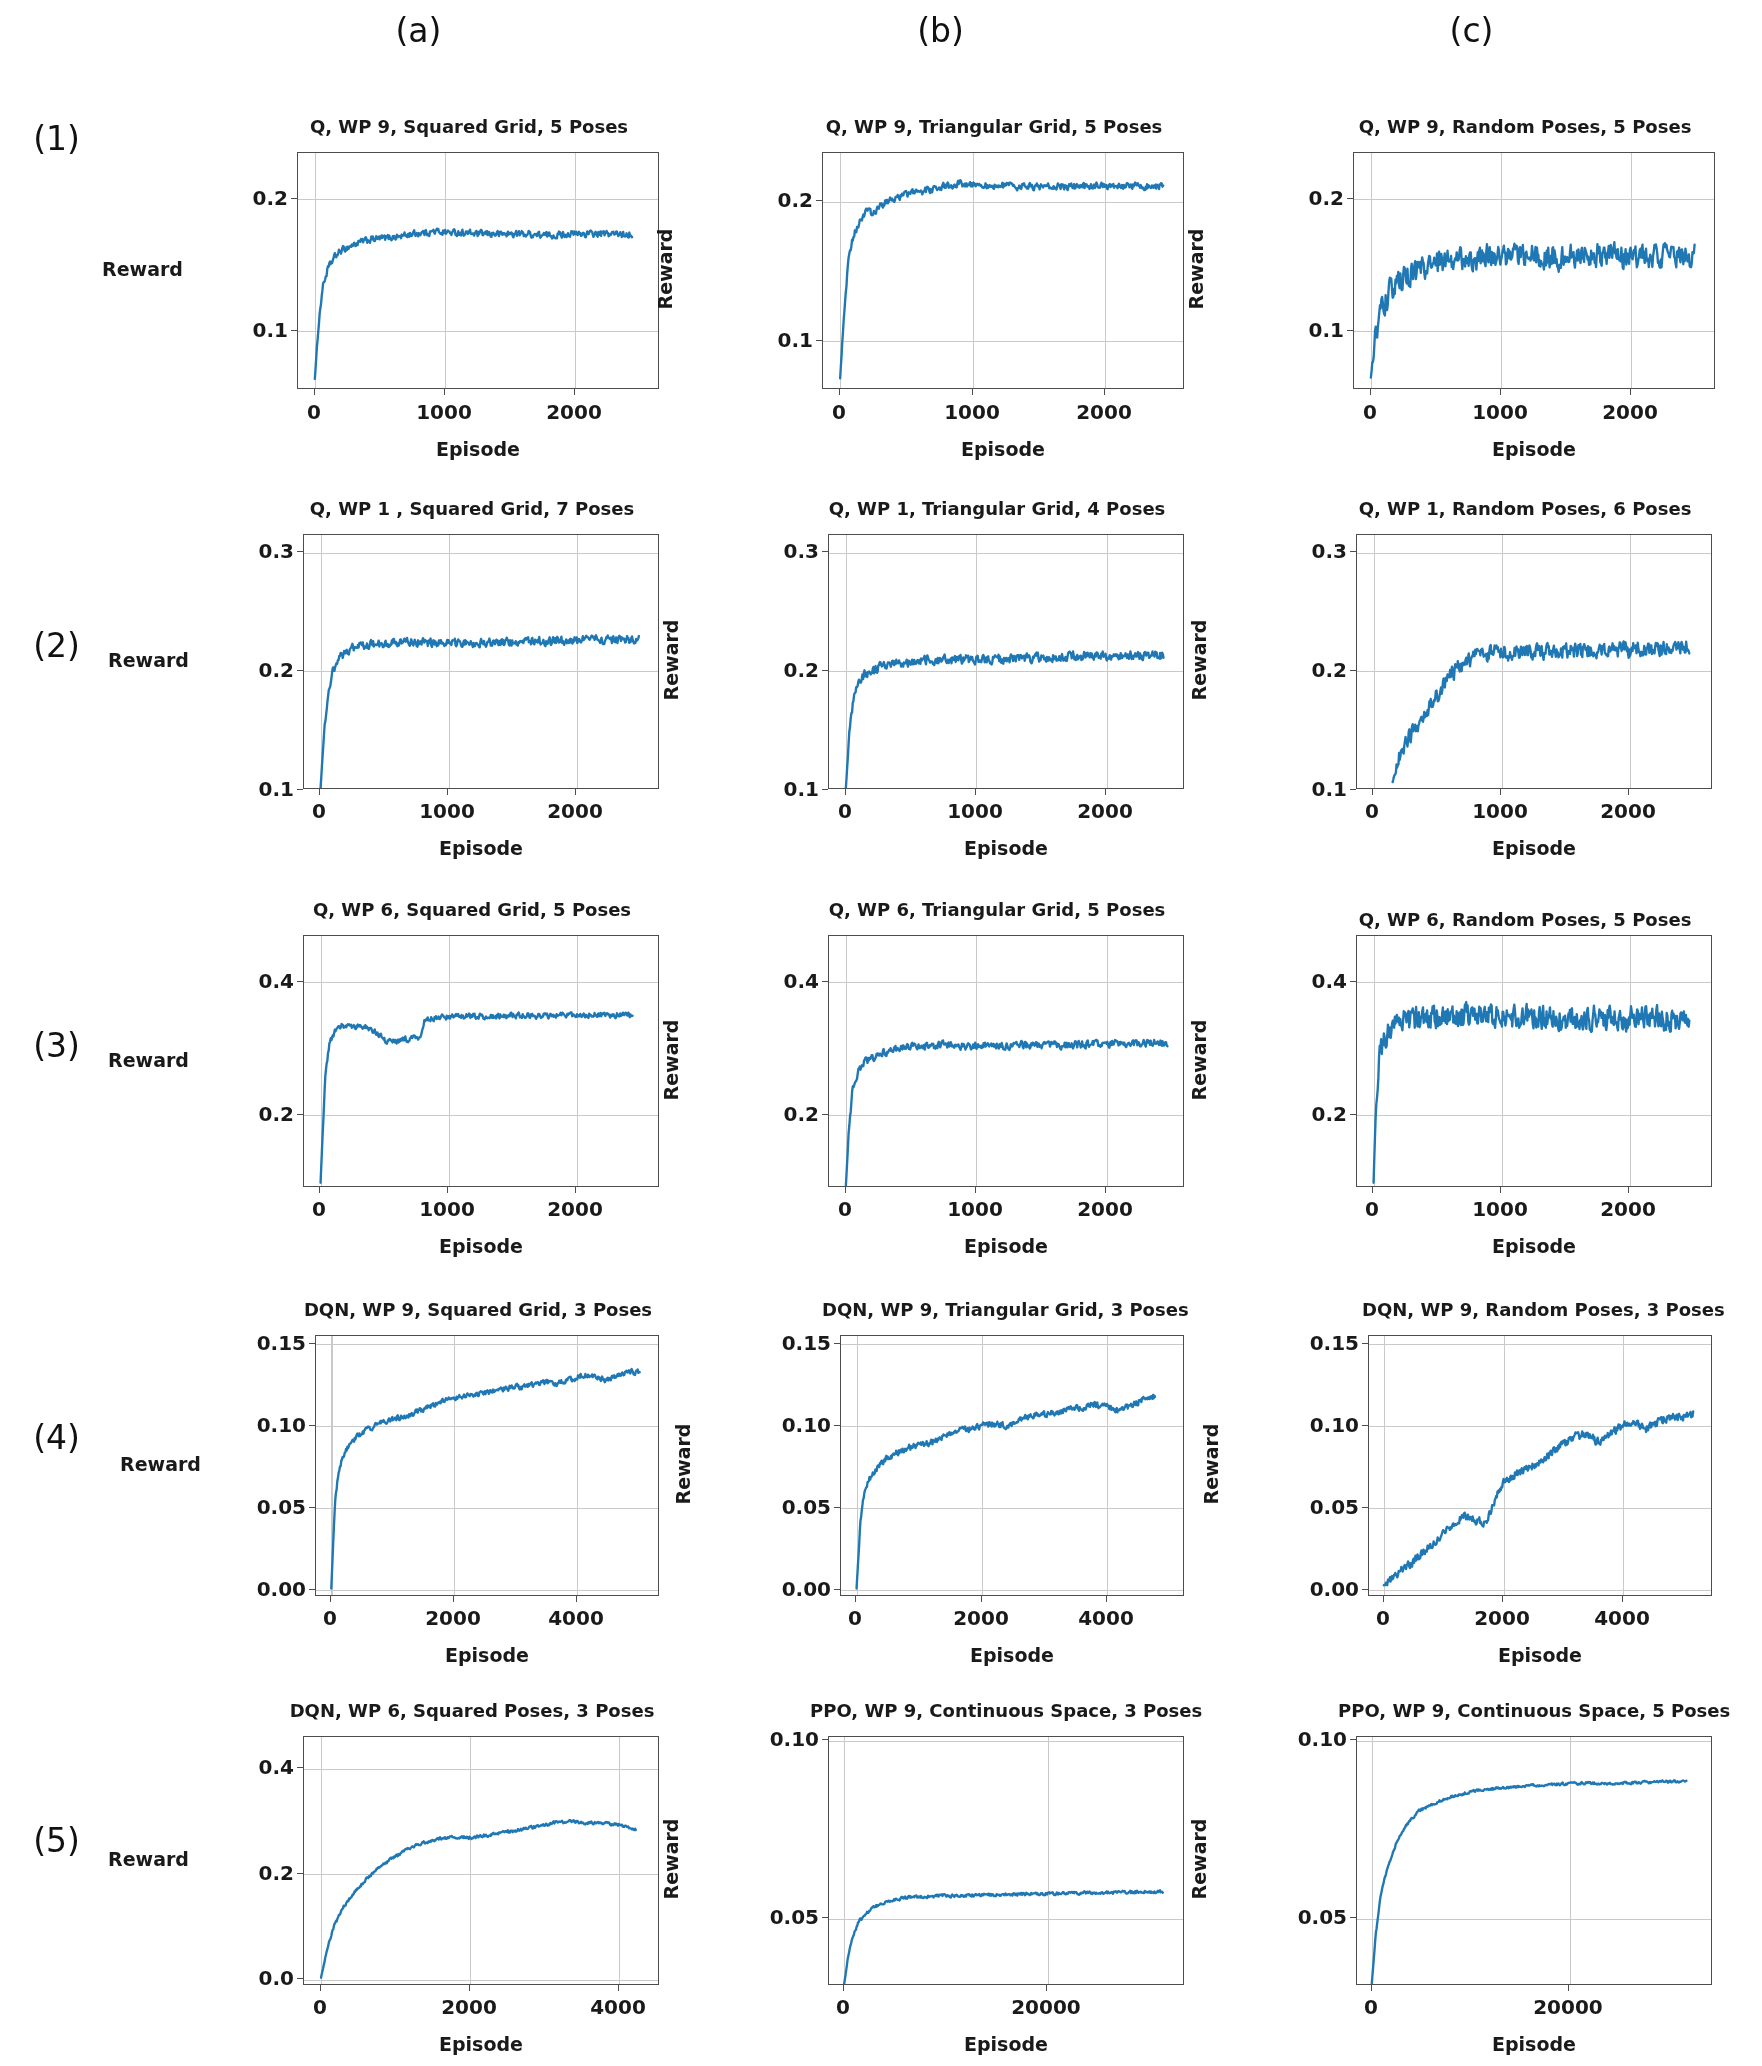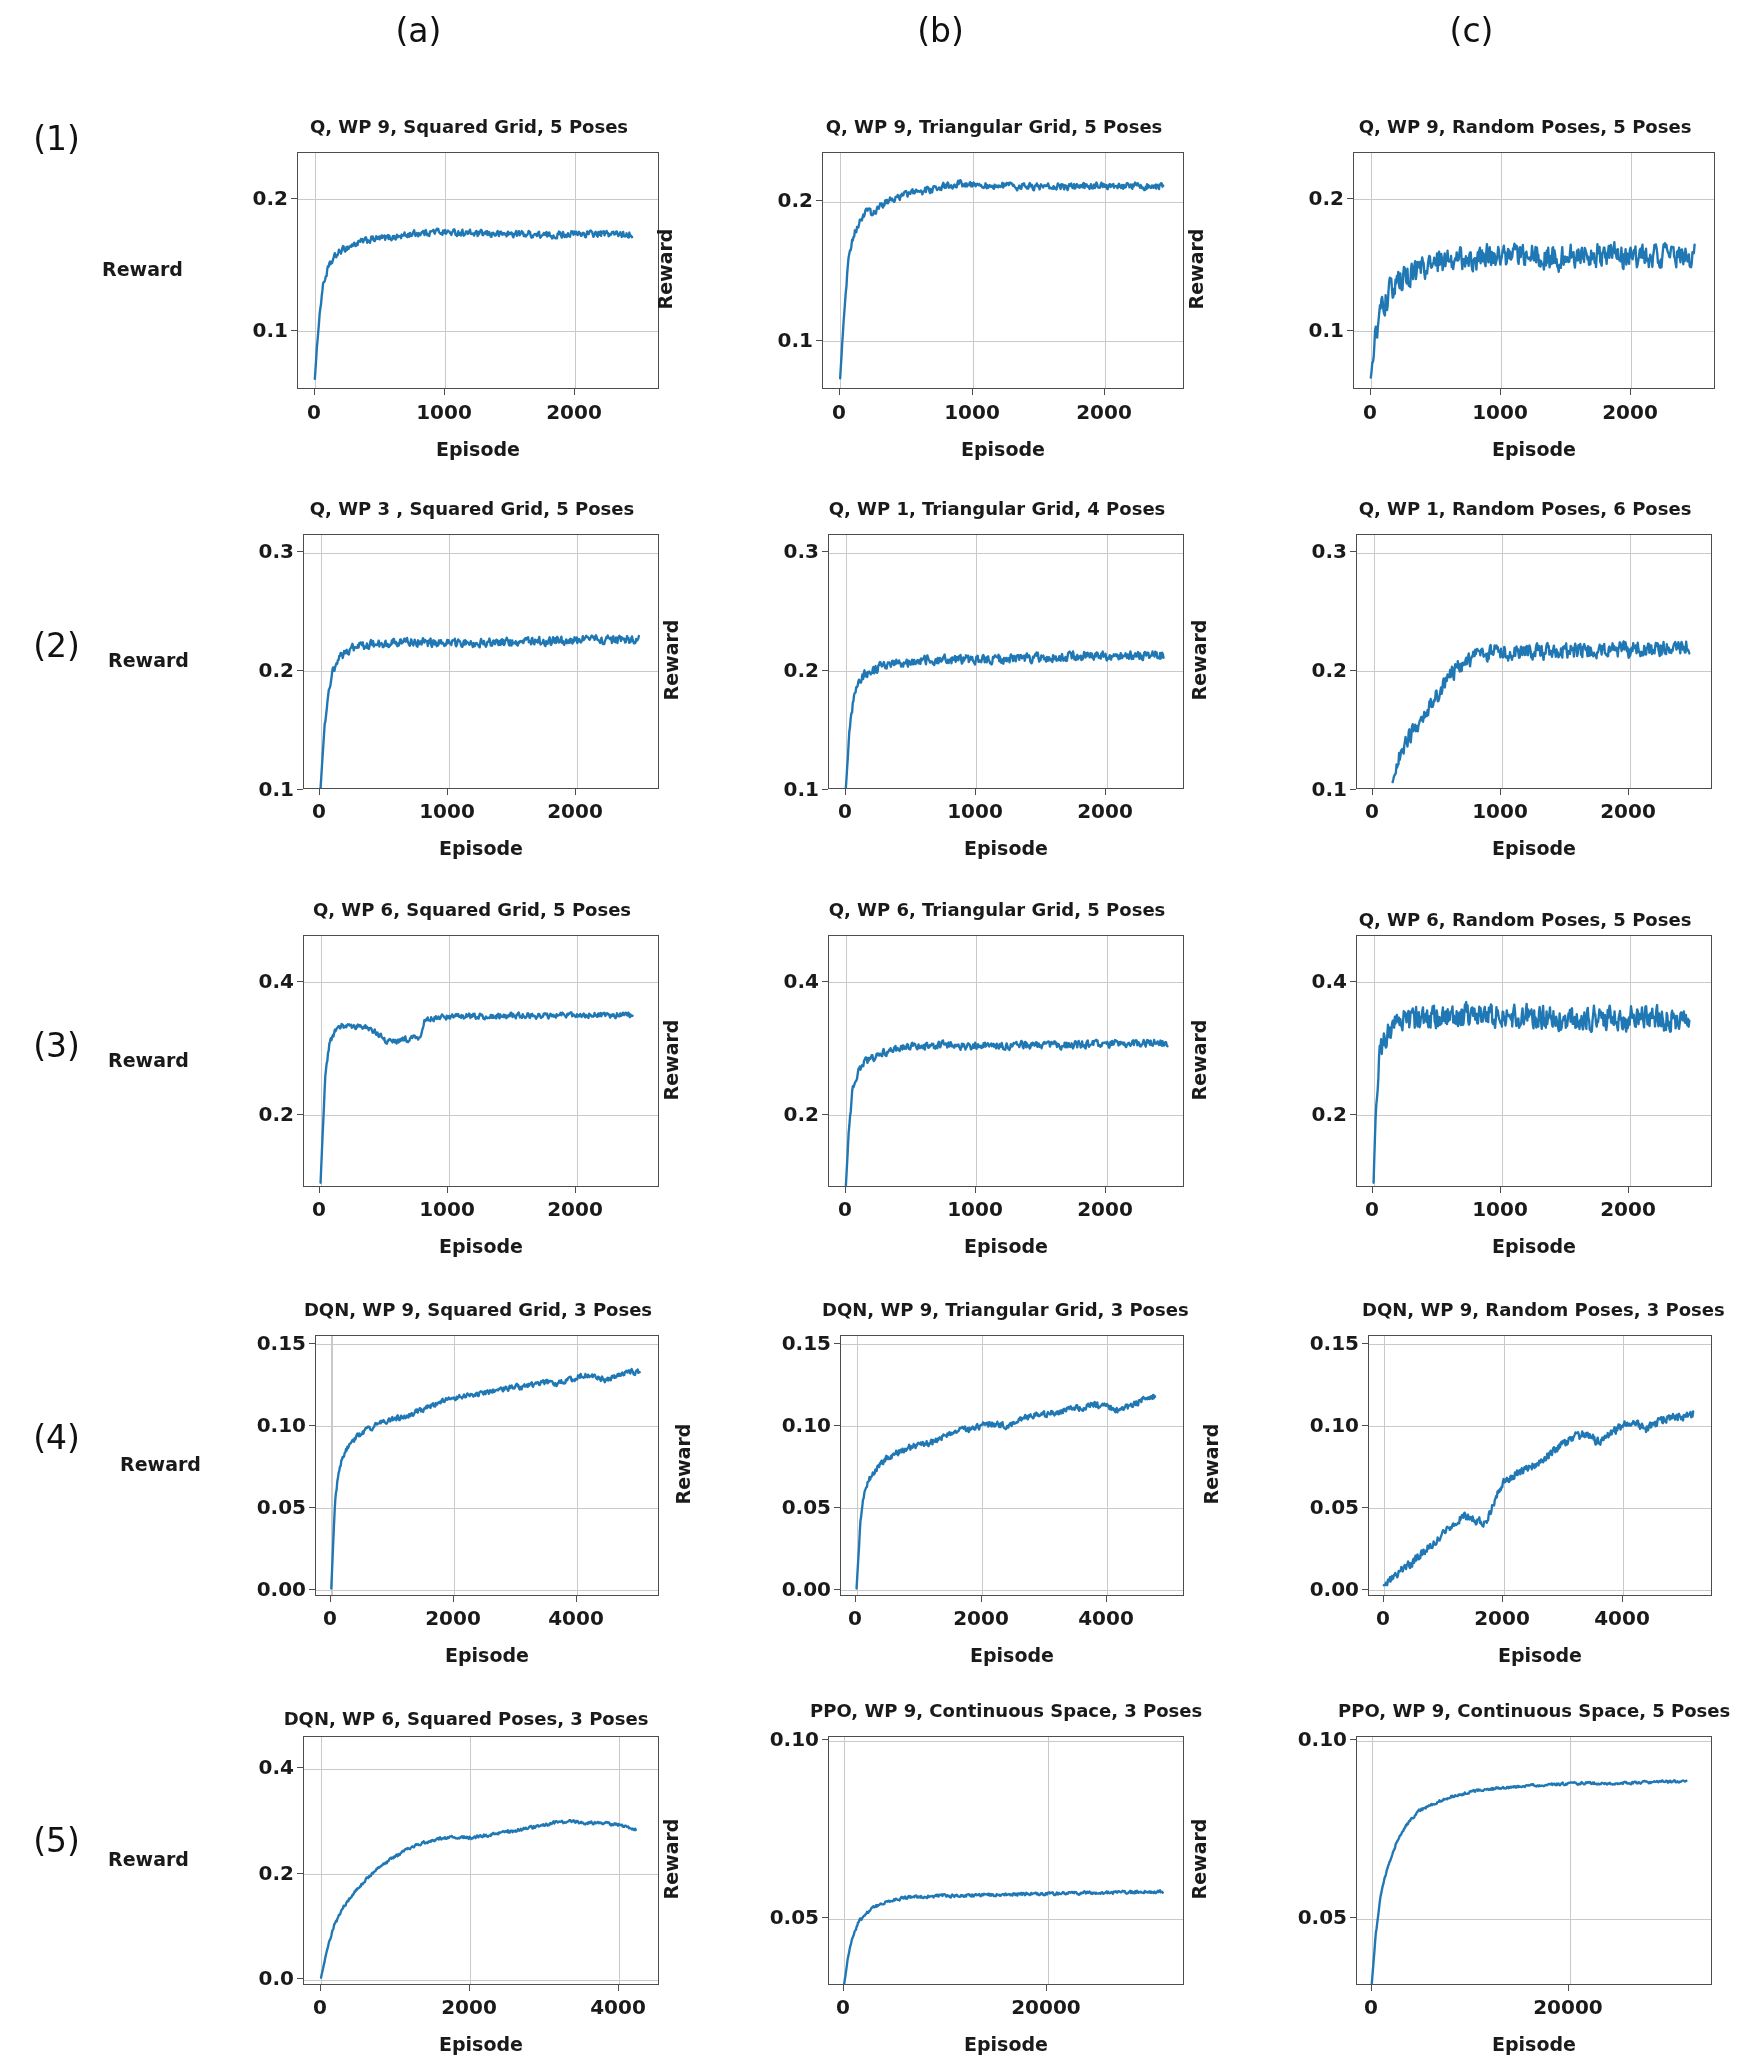--- a/index.html
+++ b/index.html
@@ -190,21 +190,21 @@
       <div class="tick-x" style="left: 473px; top: 284px;">2000</div>
       <div class="tickmark x" style="left: 473px; top: 273px;"></div>
       <div class="tick-y" style="left: 83px; width: 104px; top: 214px;">0.1</div>
       <div class="tickmark y" style="left: 190px; top: 214px;"></div>
       <div class="tick-y" style="left: 83px; width: 104px; top: 82px;">0.2</div>
       <div class="tickmark y" style="left: 190px; top: 82px;"></div>
       <div class="xlabel" style="left: 196px; width: 362px; top: 322px;">Episode</div>
       <div class="ylabel rot" style="left: -15px; top: 142px; width: 107px; text-align: center;">Reward</div>
     </div>
     <div class="panel" style="left: 107px; top: 498px; width: 569px; height: 374px;">
-      <div class="panel-title" style="top: 0px; left: 178px; width: 374px;">Q, WP 3 , Squared Grid, 5 Poses</div>
+      <div class="panel-title" style="top: 0px; left: 178px; width: 374px;">Q, WP 1 , Squared Grid, 7 Poses</div>
       <div class="plot-box" style="left: 196px; top: 36px; width: 356px; height: 255px;">
         <div class="grid-line v" style="left: 16.6px;"></div>
         <div class="grid-line v" style="left: 145px;"></div>
         <div class="grid-line v" style="left: 273px;"></div>
         <div class="grid-line h" style="top: 136px;"></div>
         <div class="grid-line h" style="top: 18px;"></div>
         <svg class="series-svg" viewBox="0 0 600 430" preserveAspectRatio="none">
           <path d="M28.06 430.00 L29.23 412.34 L30.40 392.86 L31.58 374.48 L32.75 357.62 L33.92 338.61 L35.10 321.06 L36.27 316.59 L37.44 305.86 L38.61 295.33 L39.79 282.52 L40.96 273.08 L42.13 262.58 L43.31 260.62 L44.48 257.17 L45.65 249.46 L46.83 240.60 L48.00 230.35 L49.17 224.91 L50.34 225.24 L51.52 231.01 L52.69 224.89 L53.86 221.03 L55.04 217.78 L56.21 219.10 L57.38 212.60 L58.55 212.61 L59.73 205.71 L60.90 205.83 L62.07 200.41 L63.25 200.77 L64.42 201.60 L65.59 209.10 L66.77 204.12 L67.94 197.07 L69.11 199.59 L70.28 201.03 L71.46 196.07 L72.63 195.18 L73.80 201.38 L74.98 202.18 L76.15 202.95 L77.32 195.71 L78.50 192.68 L79.67 191.87 L80.84 188.28 L82.01 184.84 L83.19 190.38 L84.36 196.12 L85.53 190.42 L86.71 191.31 L87.88 191.09 L89.05 191.91 L90.23 191.78 L91.40 187.05 L92.57 191.41 L93.74 183.71 L94.92 183.17 L96.09 182.55 L97.26 185.35 L98.44 187.23 L99.61 182.41 L100.78 189.31 L101.95 193.57 L103.13 189.50 L104.30 191.00 L105.47 191.52 L106.65 184.21 L107.82 189.48 L108.99 193.38 L110.17 193.47 L111.34 187.39 L112.51 181.01 L113.68 178.40 L114.86 184.73 L116.03 187.63 L117.20 180.44 L118.38 189.58 L119.55 187.27 L120.72 186.09 L121.90 186.35 L123.07 187.23 L124.24 186.42 L125.41 183.68 L126.59 179.46 L127.76 189.50 L128.93 184.67 L130.11 184.53 L131.28 183.66 L132.45 185.66 L133.63 190.61 L134.80 190.42 L135.97 188.15 L137.14 182.90 L138.32 179.80 L139.49 188.35 L140.66 187.64 L141.84 185.27 L143.01 190.50 L144.18 190.05 L145.36 188.56 L146.53 185.63 L147.70 186.66 L148.87 179.09 L150.05 184.11 L151.22 176.99 L152.39 176.64 L153.57 182.38 L154.74 184.26 L155.91 181.64 L157.08 186.39 L158.26 188.93 L159.43 184.30 L160.60 187.93 L161.78 183.43 L162.95 177.92 L164.12 177.51 L165.30 184.54 L166.47 181.02 L167.64 182.80 L168.81 179.51 L169.99 176.21 L171.16 176.47 L172.33 181.35 L173.51 177.80 L174.68 174.81 L175.85 181.16 L177.03 183.83 L178.20 186.56 L179.37 188.18 L180.54 182.59 L181.72 177.30 L182.89 181.30 L184.06 185.96 L185.24 187.72 L186.41 183.63 L187.58 177.95 L188.76 180.80 L189.93 185.16 L191.10 188.84 L192.27 189.76 L193.45 178.97 L194.62 185.90 L195.79 185.25 L196.97 181.26 L198.14 180.66 L199.31 186.24 L200.48 179.40 L201.66 175.25 L202.83 178.60 L204.00 182.88 L205.18 178.18 L206.35 180.14 L207.52 180.16 L208.70 181.17 L209.87 188.57 L211.04 179.66 L212.21 183.88 L213.39 178.04 L214.56 175.94 L215.73 187.47 L216.91 190.35 L218.08 183.43 L219.25 178.94 L220.43 179.50 L221.60 186.32 L222.77 180.92 L223.94 183.19 L225.12 189.03 L226.29 183.97 L227.46 187.71 L228.64 179.14 L229.81 184.53 L230.98 179.12 L232.16 178.76 L233.33 184.53 L234.50 184.21 L235.67 183.07 L236.85 185.73 L238.02 188.68 L239.19 186.22 L240.37 187.23 L241.54 182.81 L242.71 178.35 L243.88 183.91 L245.06 178.64 L246.23 182.31 L247.40 184.39 L248.58 183.33 L249.75 187.18 L250.92 179.90 L252.10 178.70 L253.27 179.43 L254.44 179.53 L255.61 176.27 L256.79 186.45 L257.96 189.18 L259.13 186.90 L260.31 179.94 L261.48 177.47 L262.65 180.38 L263.83 180.11 L265.00 182.27 L266.17 187.27 L267.34 189.75 L268.52 189.85 L269.69 185.02 L270.86 179.78 L272.04 186.33 L273.21 178.93 L274.38 185.68 L275.56 180.90 L276.73 182.99 L277.90 182.74 L279.07 183.87 L280.25 186.78 L281.42 184.89 L282.59 180.49 L283.77 184.66 L284.94 185.95 L286.11 190.41 L287.28 183.33 L288.46 187.51 L289.63 188.95 L290.80 184.21 L291.98 183.37 L293.15 184.10 L294.32 186.18 L295.50 187.53 L296.67 189.73 L297.84 190.96 L299.01 181.09 L300.19 176.62 L301.36 181.61 L302.53 183.69 L303.71 185.72 L304.88 180.04 L306.05 184.12 L307.23 187.39 L308.40 189.98 L309.57 187.05 L310.74 181.74 L311.92 181.84 L313.09 179.82 L314.26 175.98 L315.44 181.88 L316.61 187.80 L317.78 183.76 L318.96 188.14 L320.13 180.37 L321.30 179.28 L322.47 180.12 L323.65 185.47 L324.82 183.37 L325.99 177.98 L327.17 181.46 L328.34 179.38 L329.51 187.18 L330.69 182.18 L331.86 180.27 L333.03 187.03 L334.20 178.66 L335.38 177.22 L336.55 184.91 L337.72 178.19 L338.90 187.16 L340.07 185.20 L341.24 179.56 L342.41 178.25 L343.59 174.49 L344.76 177.23 L345.93 179.82 L347.11 185.81 L348.28 187.76 L349.45 178.92 L350.63 180.38 L351.80 187.79 L352.97 179.13 L354.14 184.57 L355.32 183.95 L356.49 184.19 L357.66 182.94 L358.84 180.46 L360.01 186.11 L361.18 185.98 L362.36 187.77 L363.53 181.81 L364.70 183.53 L365.87 180.80 L367.05 180.17 L368.22 180.85 L369.39 182.04 L370.57 179.61 L371.74 183.76 L372.91 179.50 L374.09 176.41 L375.26 175.30 L376.43 177.88 L377.60 174.84 L378.78 175.15 L379.95 173.93 L381.12 182.48 L382.30 180.98 L383.47 180.35 L384.64 185.72 L385.81 177.02 L386.99 174.84 L388.16 182.38 L389.33 184.84 L390.51 185.78 L391.68 178.08 L392.85 180.83 L394.03 181.64 L395.20 178.69 L396.37 182.86 L397.54 177.66 L398.72 173.25 L399.89 182.78 L401.06 186.16 L402.24 184.69 L403.41 183.49 L404.58 182.69 L405.76 178.13 L406.93 184.36 L408.10 187.72 L409.27 188.81 L410.45 180.41 L411.62 181.94 L412.79 184.94 L413.97 181.14 L415.14 176.94 L416.31 173.93 L417.49 184.16 L418.66 186.84 L419.83 185.09 L421.00 177.56 L422.18 173.77 L423.35 179.82 L424.52 183.07 L425.70 175.43 L426.87 183.46 L428.04 176.33 L429.21 172.98 L430.39 175.03 L431.56 182.70 L432.73 182.57 L433.91 181.20 L435.08 176.82 L436.25 172.92 L437.43 183.53 L438.60 179.86 L439.77 183.84 L440.94 186.85 L442.12 181.20 L443.29 182.34 L444.46 177.39 L445.64 183.96 L446.81 182.12 L447.98 179.28 L449.16 183.53 L450.33 178.06 L451.50 176.29 L452.67 182.68 L453.85 177.49 L455.02 184.56 L456.19 178.27 L457.37 181.40 L458.54 173.87 L459.71 178.93 L460.89 178.76 L462.06 174.07 L463.23 183.86 L464.40 176.69 L465.58 180.97 L466.75 177.18 L467.92 180.80 L469.10 182.62 L470.27 181.28 L471.44 177.58 L472.61 172.01 L473.79 178.70 L474.96 177.49 L476.13 175.03 L477.31 173.23 L478.48 171.09 L479.65 173.62 L480.83 173.19 L482.00 175.08 L483.17 177.09 L484.34 178.16 L485.52 175.32 L486.69 172.20 L487.86 171.01 L489.04 173.45 L490.21 174.73 L491.38 172.99 L492.56 178.41 L493.73 174.32 L494.90 170.44 L496.07 173.46 L497.25 177.86 L498.42 178.25 L499.59 179.41 L500.77 180.86 L501.94 183.59 L503.11 178.03 L504.29 174.57 L505.46 182.02 L506.63 185.47 L507.80 184.85 L508.98 185.42 L510.15 179.51 L511.32 177.66 L512.50 173.50 L513.67 175.01 L514.84 170.78 L516.02 174.57 L517.19 175.04 L518.36 176.83 L519.53 174.50 L520.71 177.17 L521.88 183.68 L523.05 173.62 L524.23 172.01 L525.40 179.33 L526.57 181.76 L527.74 182.19 L528.92 174.03 L530.09 176.91 L531.26 183.86 L532.44 174.84 L533.61 172.65 L534.78 171.37 L535.96 173.68 L537.13 180.09 L538.30 173.68 L539.47 175.03 L540.65 177.10 L541.82 175.84 L542.99 176.31 L544.17 182.66 L545.34 182.07 L546.51 176.78 L547.69 171.74 L548.86 176.47 L550.03 175.17 L551.20 183.16 L552.38 179.72 L553.55 182.05 L554.72 175.43 L555.90 172.25 L557.07 177.87 L558.24 181.93 L559.42 184.48 L560.59 183.95 L561.76 183.16 L562.93 176.68 L564.11 179.61 L565.28 178.69 L566.45 176.10 L567.63 171.70" fill="none" stroke="#1f77b4" stroke-width="4" stroke-linejoin="round" stroke-linecap="round"></path>
         </svg>
       </div>
@@ -439,21 +439,21 @@
       <div class="tick-y" style="left: 83px; width: 104px; top: 208px;">0.05</div>
       <div class="tickmark y" style="left: 190px; top: 208px;"></div>
       <div class="tick-y" style="left: 83px; width: 104px; top: 126px;">0.10</div>
       <div class="tickmark y" style="left: 190px; top: 126px;"></div>
       <div class="tick-y" style="left: 83px; width: 104px; top: 44px;">0.15</div>
       <div class="tickmark y" style="left: 190px; top: 44px;"></div>
       <div class="xlabel" style="left: 196px; width: 344px; top: 345px;">Episode</div>
       <div class="ylabel rot" style="left: -15px; top: 154px; width: 107px; text-align: center;">Reward</div>
     </div>
     <div class="panel" style="left: 107px; top: 1700px; width: 569px; height: 368px;">
-      <div class="panel-title" style="top: 0px; left: 172px; width: 374px; margin-top: 8px;">DQN, WP 6, Squared Poses, 3 Poses</div>
+      <div class="panel-title" style="top: 0px; left: 178px; width: 374px;">DQN, WP 6, Squared Poses, 3 Poses</div>
       <div class="plot-box" style="left: 196px; top: 36px; width: 356px; height: 249px;">
         <div class="grid-line v" style="left: 17px;"></div>
         <div class="grid-line v" style="left: 166px;"></div>
         <div class="grid-line v" style="left: 315px;"></div>
         <div class="grid-line h" style="top: 243px;"></div>
         <div class="grid-line h" style="top: 137px;"></div>
         <div class="grid-line h" style="top: 32px;"></div>
         <svg class="series-svg" viewBox="0 0 600 420" preserveAspectRatio="none">
           <path d="M28.87 409.32 L30.03 403.26 L31.19 398.26 L32.35 393.64 L33.51 387.57 L34.67 383.24 L35.83 376.21 L36.99 371.16 L38.15 366.08 L39.31 361.52 L40.47 357.89 L41.63 352.05 L42.79 347.06 L43.95 345.11 L45.11 342.62 L46.27 338.33 L47.43 331.80 L48.59 327.78 L49.75 326.76 L50.91 320.16 L52.06 317.12 L53.22 315.57 L54.38 312.33 L55.54 313.45 L56.70 308.57 L57.86 306.39 L59.02 302.54 L60.18 302.56 L61.34 301.16 L62.50 297.09 L63.66 293.99 L64.82 292.72 L65.98 291.37 L67.14 286.92 L68.30 287.86 L69.46 286.77 L70.62 286.33 L71.78 281.71 L72.94 280.30 L74.10 278.42 L75.26 279.20 L76.42 274.60 L77.58 275.38 L78.74 273.95 L79.90 272.58 L81.06 271.44 L82.22 268.06 L83.38 268.37 L84.54 265.86 L85.70 262.54 L86.86 263.13 L88.02 259.55 L89.18 260.63 L90.34 257.50 L91.50 257.72 L92.66 256.89 L93.81 256.27 L94.97 253.58 L96.13 254.20 L97.29 249.69 L98.45 250.44 L99.61 250.36 L100.77 247.53 L101.93 247.37 L103.09 246.95 L104.25 242.75 L105.41 239.91 L106.57 238.62 L107.73 238.81 L108.89 240.13 L110.05 236.89 L111.21 237.60 L112.37 235.57 L113.53 236.25 L114.69 232.03 L115.85 230.63 L117.01 232.05 L118.17 230.05 L119.33 228.52 L120.49 228.37 L121.65 227.27 L122.81 224.15 L123.97 224.47 L125.13 222.30 L126.29 221.43 L127.45 222.46 L128.61 220.99 L129.77 219.68 L130.93 219.73 L132.09 217.84 L133.25 217.74 L134.41 215.32 L135.56 214.98 L136.72 216.11 L137.88 213.81 L139.04 213.15 L140.20 214.81 L141.36 211.36 L142.52 211.58 L143.68 210.24 L144.84 207.51 L146.00 206.03 L147.16 205.15 L148.32 206.95 L149.48 204.88 L150.64 205.21 L151.80 206.18 L152.96 203.00 L154.12 204.25 L155.28 202.43 L156.44 200.00 L157.60 201.71 L158.76 202.82 L159.92 199.08 L161.08 200.96 L162.24 200.60 L163.40 197.84 L164.56 197.44 L165.72 195.34 L166.88 194.08 L168.04 193.41 L169.20 194.54 L170.36 192.21 L171.52 190.83 L172.68 191.07 L173.84 189.67 L175.00 190.52 L176.16 188.81 L177.31 189.44 L178.47 190.08 L179.63 190.51 L180.79 188.74 L181.95 187.55 L183.11 186.19 L184.27 186.10 L185.43 187.58 L186.59 187.65 L187.75 184.71 L188.91 183.57 L190.07 182.07 L191.23 183.42 L192.39 182.60 L193.55 182.16 L194.71 183.97 L195.87 183.94 L197.03 184.02 L198.19 183.32 L199.35 180.90 L200.51 178.98 L201.67 179.37 L202.83 177.45 L203.99 179.12 L205.15 180.97 L206.31 180.31 L207.47 179.23 L208.63 180.22 L209.79 180.21 L210.95 177.60 L212.11 177.97 L213.27 178.23 L214.43 176.42 L215.59 177.70 L216.75 175.63 L217.91 174.92 L219.06 175.99 L220.22 177.40 L221.38 175.35 L222.54 176.21 L223.70 174.38 L224.86 173.15 L226.02 172.25 L227.18 171.71 L228.34 174.53 L229.50 172.15 L230.66 170.31 L231.82 173.38 L232.98 174.42 L234.14 172.33 L235.30 172.33 L236.46 171.59 L237.62 172.80 L238.78 170.31 L239.94 172.79 L241.10 173.10 L242.26 172.76 L243.42 170.27 L244.58 172.04 L245.74 171.62 L246.90 169.38 L248.06 168.84 L249.22 168.68 L250.38 168.10 L251.54 170.37 L252.70 170.89 L253.86 170.80 L255.02 170.31 L256.18 172.06 L257.34 172.38 L258.50 172.23 L259.66 172.87 L260.81 172.49 L261.97 171.53 L263.13 172.59 L264.29 171.62 L265.45 169.84 L266.61 170.57 L267.77 168.81 L268.93 171.19 L270.09 171.80 L271.25 168.87 L272.41 171.21 L273.57 170.92 L274.73 172.15 L275.89 169.48 L277.05 170.09 L278.21 172.10 L279.37 173.47 L280.53 169.58 L281.69 170.75 L282.85 172.58 L284.01 173.37 L285.17 171.92 L286.33 172.09 L287.49 170.36 L288.65 169.04 L289.81 170.48 L290.97 172.03 L292.13 169.22 L293.29 167.51 L294.45 169.34 L295.61 170.74 L296.77 168.08 L297.93 167.46 L299.09 166.87 L300.25 169.43 L301.41 169.99 L302.57 170.52 L303.72 168.06 L304.88 165.90 L306.04 168.91 L307.20 167.43 L308.36 166.17 L309.52 168.34 L310.68 169.37 L311.84 169.84 L313.00 168.12 L314.16 167.24 L315.32 167.68 L316.48 168.20 L317.64 164.96 L318.80 165.96 L319.96 163.92 L321.12 162.78 L322.28 164.76 L323.44 165.37 L324.60 164.19 L325.76 165.18 L326.92 164.22 L328.08 163.72 L329.24 165.44 L330.40 162.13 L331.56 163.28 L332.72 162.80 L333.88 161.98 L335.04 161.82 L336.20 160.95 L337.36 159.89 L338.52 160.88 L339.68 161.96 L340.84 160.30 L342.00 160.30 L343.16 161.46 L344.32 159.42 L345.47 158.68 L346.63 162.44 L347.79 160.69 L348.95 162.29 L350.11 159.29 L351.27 159.13 L352.43 159.22 L353.59 161.85 L354.75 159.43 L355.91 160.66 L357.07 160.17 L358.23 158.78 L359.39 161.17 L360.55 160.36 L361.71 159.03 L362.87 156.56 L364.03 158.48 L365.19 159.50 L366.35 158.11 L367.51 156.17 L368.67 159.08 L369.83 157.26 L370.99 157.22 L372.15 154.56 L373.31 156.06 L374.47 156.37 L375.63 154.14 L376.79 155.31 L377.95 156.37 L379.11 156.44 L380.27 155.18 L381.43 153.19 L382.59 152.15 L383.75 152.26 L384.91 151.08 L386.07 153.62 L387.22 155.57 L388.38 155.30 L389.54 151.73 L390.70 154.24 L391.86 154.55 L393.02 151.92 L394.18 150.66 L395.34 150.21 L396.50 150.09 L397.66 152.37 L398.82 151.27 L399.98 151.66 L401.14 151.23 L402.30 149.33 L403.46 149.36 L404.62 150.31 L405.78 148.21 L406.94 150.56 L408.10 150.93 L409.26 149.53 L410.42 147.33 L411.58 149.50 L412.74 150.72 L413.90 148.94 L415.06 150.27 L416.22 149.07 L417.38 146.13 L418.54 146.61 L419.70 148.05 L420.86 146.51 L422.02 144.49 L423.18 143.39 L424.34 147.13 L425.50 144.86 L426.66 143.24 L427.82 143.16 L428.97 143.89 L430.13 145.45 L431.29 144.32 L432.45 143.68 L433.61 144.22 L434.77 144.14 L435.93 143.90 L437.09 142.20 L438.25 144.21 L439.41 146.55 L440.57 146.09 L441.73 144.96 L442.89 145.40 L444.05 145.87 L445.21 144.57 L446.37 144.34 L447.53 143.45 L448.69 143.36 L449.85 141.24 L451.01 141.35 L452.17 141.94 L453.33 144.77 L454.49 143.04 L455.65 143.41 L456.81 141.43 L457.97 142.66 L459.13 145.33 L460.29 145.89 L461.45 142.56 L462.61 144.34 L463.77 142.89 L464.93 145.08 L466.09 146.85 L467.25 146.29 L468.41 145.40 L469.57 143.92 L470.72 146.48 L471.88 145.42 L473.04 145.51 L474.20 147.51 L475.36 148.23 L476.52 148.72 L477.68 146.97 L478.84 146.88 L480.00 147.78 L481.16 145.38 L482.32 147.21 L483.48 144.46 L484.64 146.08 L485.80 145.35 L486.96 143.73 L488.12 145.91 L489.28 148.02 L490.44 148.56 L491.60 146.72 L492.76 144.71 L493.92 146.92 L495.08 146.85 L496.24 145.74 L497.40 144.88 L498.56 144.32 L499.72 146.87 L500.88 145.31 L502.04 145.41 L503.20 146.60 L504.36 145.72 L505.52 147.94 L506.68 148.39 L507.84 147.91 L509.00 146.04 L510.16 146.17 L511.32 144.64 L512.47 144.34 L513.63 145.74 L514.79 144.76 L515.95 146.35 L517.11 145.44 L518.27 147.88 L519.43 149.63 L520.59 150.38 L521.75 147.89 L522.91 149.14 L524.07 150.02 L525.23 148.62 L526.39 146.81 L527.55 148.72 L528.71 147.08 L529.87 148.79 L531.03 148.33 L532.19 150.74 L533.35 147.77 L534.51 149.80 L535.67 149.75 L536.83 149.08 L537.99 150.31 L539.15 149.16 L540.31 152.58 L541.47 152.65 L542.63 152.72 L543.79 150.68 L544.95 150.83 L546.11 151.07 L547.27 152.89 L548.43 152.77 L549.59 152.31 L550.75 155.32 L551.91 154.70 L553.07 155.13 L554.23 155.63 L555.38 157.04 L556.54 155.72 L557.70 157.35 L558.86 156.35 L560.02 158.36 L561.18 155.81 L562.34 158.01" fill="none" stroke="#1f77b4" stroke-width="4" stroke-linejoin="round" stroke-linecap="round"></path>
         </svg>

